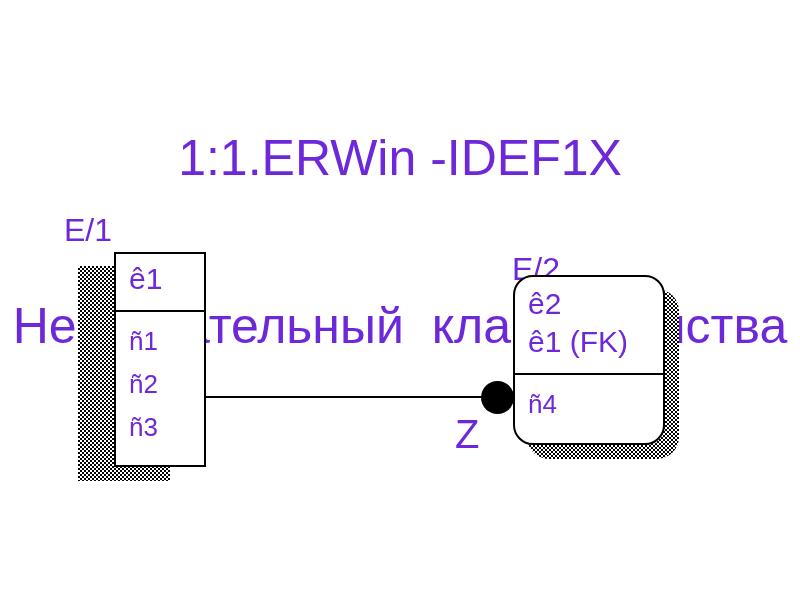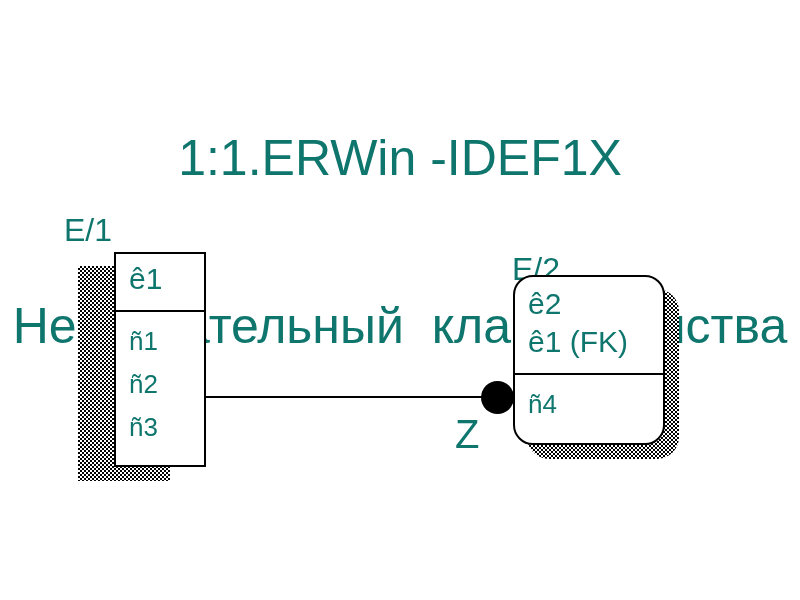--- a/index.html
+++ b/index.html
@@ -4,21 +4,21 @@
 <style>
   * { margin: 0; padding: 0; box-sizing: border-box; }
   html, body { background: #ffffff; }
   .canvas {
     position: relative;
     width: 800px;
     height: 600px;
     background: #ffffff;
     overflow: hidden;
     font-family: "Liberation Sans", "DejaVu Sans", sans-serif;
-    color: #0f766e;
+    color: #6d28d9;
   }
   .title-block {
     position: absolute;
     left: 0; top: 18px;
     width: 800px;
     text-align: center;
     font-size: 50px;
     line-height: 56px;
     white-space: pre-wrap;
   }

